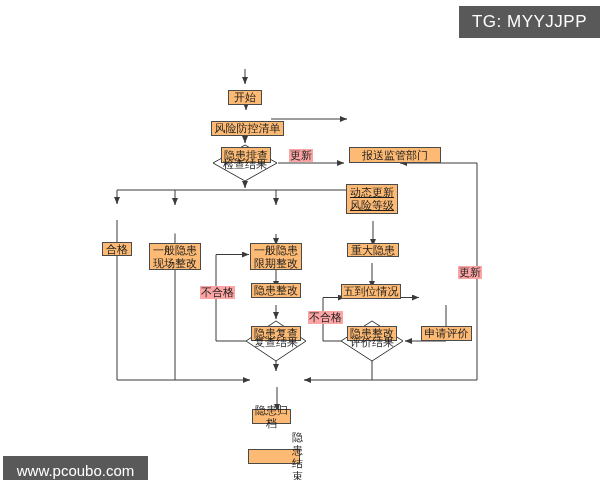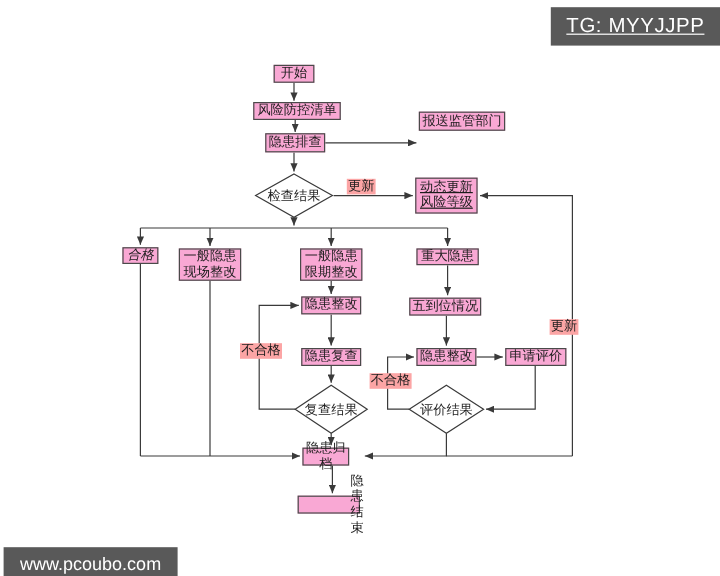--- a/index.html
+++ b/index.html
@@ -3,40 +3,40 @@
 <meta charset="utf-8">
 <style>
   html,body { margin:0; padding:0; background:#fff; }
   #stage {
     position:relative; width:600px; height:480px; background:#ffffff;
     font-family:"Liberation Serif","DejaVu Serif",serif; overflow:hidden;
   }
   #wires { position:absolute; left:0; top:0; width:600px; height:480px; }
   .node {
     position:absolute; box-sizing:border-box;
-    border:1px solid #4a4a4a; background:#f9a8d4; color:#1d1d1d;
+    border:1px solid #4a4a4a; background:#fdba74; color:#1d1d1d;
     font-size:11px; line-height:13px;
     display:flex; align-items:center; justify-content:center;
-    text-align:center; padding:0 1px; word-break:break-all;
+    text-align:center; padding:0 1px; word-break:break-all;margin-top:36px;
   }
   .dlabel {
     position:absolute; color:#1d1d1d; font-size:11px; line-height:12px;
     display:flex; align-items:center; justify-content:center;
     text-align:left; white-space:nowrap;
   }
   .elabel {
     position:absolute; color:#1d1d1d; background:#fca5a5; font-size:11px;
     line-height:13px; padding:0 1px; white-space:nowrap;
   }
   .banner {
     position:absolute; background:#595959; color:#fff;
     display:flex; align-items:center; justify-content:center;
     font-family:"Liberation Sans","DejaVu Sans",sans-serif;
   }
-  #banner-top { left:459px; top:6px; width:141px; height:32px; font-size:17px; letter-spacing:0.5px;text-decoration:underline; }
+  #banner-top { left:459px; top:6px; width:141px; height:32px; font-size:17px; letter-spacing:0.5px; }
   #banner-bottom { left:3px; top:456px; width:145px; height:28px; font-size:15px; }
 </style>
 </head>
 <body>
 
 <div id="stage">
 
   <svg id="wires" viewBox="0 0 600 480" xmlns="http://www.w3.org/2000/svg">
     <defs>
       <marker id="arr" markerWidth="8" markerHeight="6" refX="7" refY="3" orient="auto" markerUnits="userSpaceOnUse">
@@ -74,23 +74,23 @@
       <polyline points="277,387 277,411" marker-end="url(#arr)"></polyline>
       <polygon points="245,145 277,163 245,181 213,163" fill="#ffffff"></polygon>
       <polygon points="276,321 306,341 276,361 246,341" fill="#ffffff"></polygon>
       <polygon points="372,321 403,341 372,361 341,341" fill="#ffffff"></polygon>
     </g>
   </svg>
 
   <div class="node" style="left:228px; top:54px; width:34px; height:15px;">开始</div>
   <div class="node" style="left:211px; top:85px; width:73px; height:15px;">风险防控清单</div>
   <div class="node" style="left:221px; top:111px; width:50px; height:16px;">隐患排查</div>
-  <div class="node" style="left:349px; top:93px; width:72px; height:16px;">报送监管部门</div>
+  <div class="node" style="left:349px; top:111px; width:92px; height:16px;">报送监管部门</div>
   <div class="node" style="left:346px; top:148px; width:52px; height:30px;text-decoration:underline;">动态更新风险等级</div>
-  <div class="node" style="left:102px; top:206px; width:30px; height:14px;font-style:italic;">合格</div>
+  <div class="node" style="left:102px; top:206px; width:30px; height:14px;">合格</div>
   <div class="node" style="left:149px; top:207px; width:52px; height:27px;">一般隐患现场整改</div>
   <div class="node" style="left:250px; top:207px; width:52px; height:27px;">一般隐患限期整改</div>
   <div class="node" style="left:347px; top:207px; width:52px; height:14px;">重大隐患</div>
   <div class="node" style="left:251px; top:247px; width:50px; height:15px;">隐患整改</div>
   <div class="node" style="left:341px; top:248px; width:60px; height:15px;">五到位情况</div>
   <div class="node" style="left:251px; top:290px; width:50px; height:15px;">隐患复查</div>
   <div class="node" style="left:347px; top:290px; width:50px; height:15px;">隐患整改</div>
   <div class="node" style="left:421px; top:290px; width:51px; height:15px;">申请评价</div>
   <div class="node" style="left:252px; top:373px; width:39px; height:15px;">隐患归档</div>
   <div class="node" style="left:248px; top:413px; width:52px; height:15px;padding-left:48px;">隐患结束</div>

